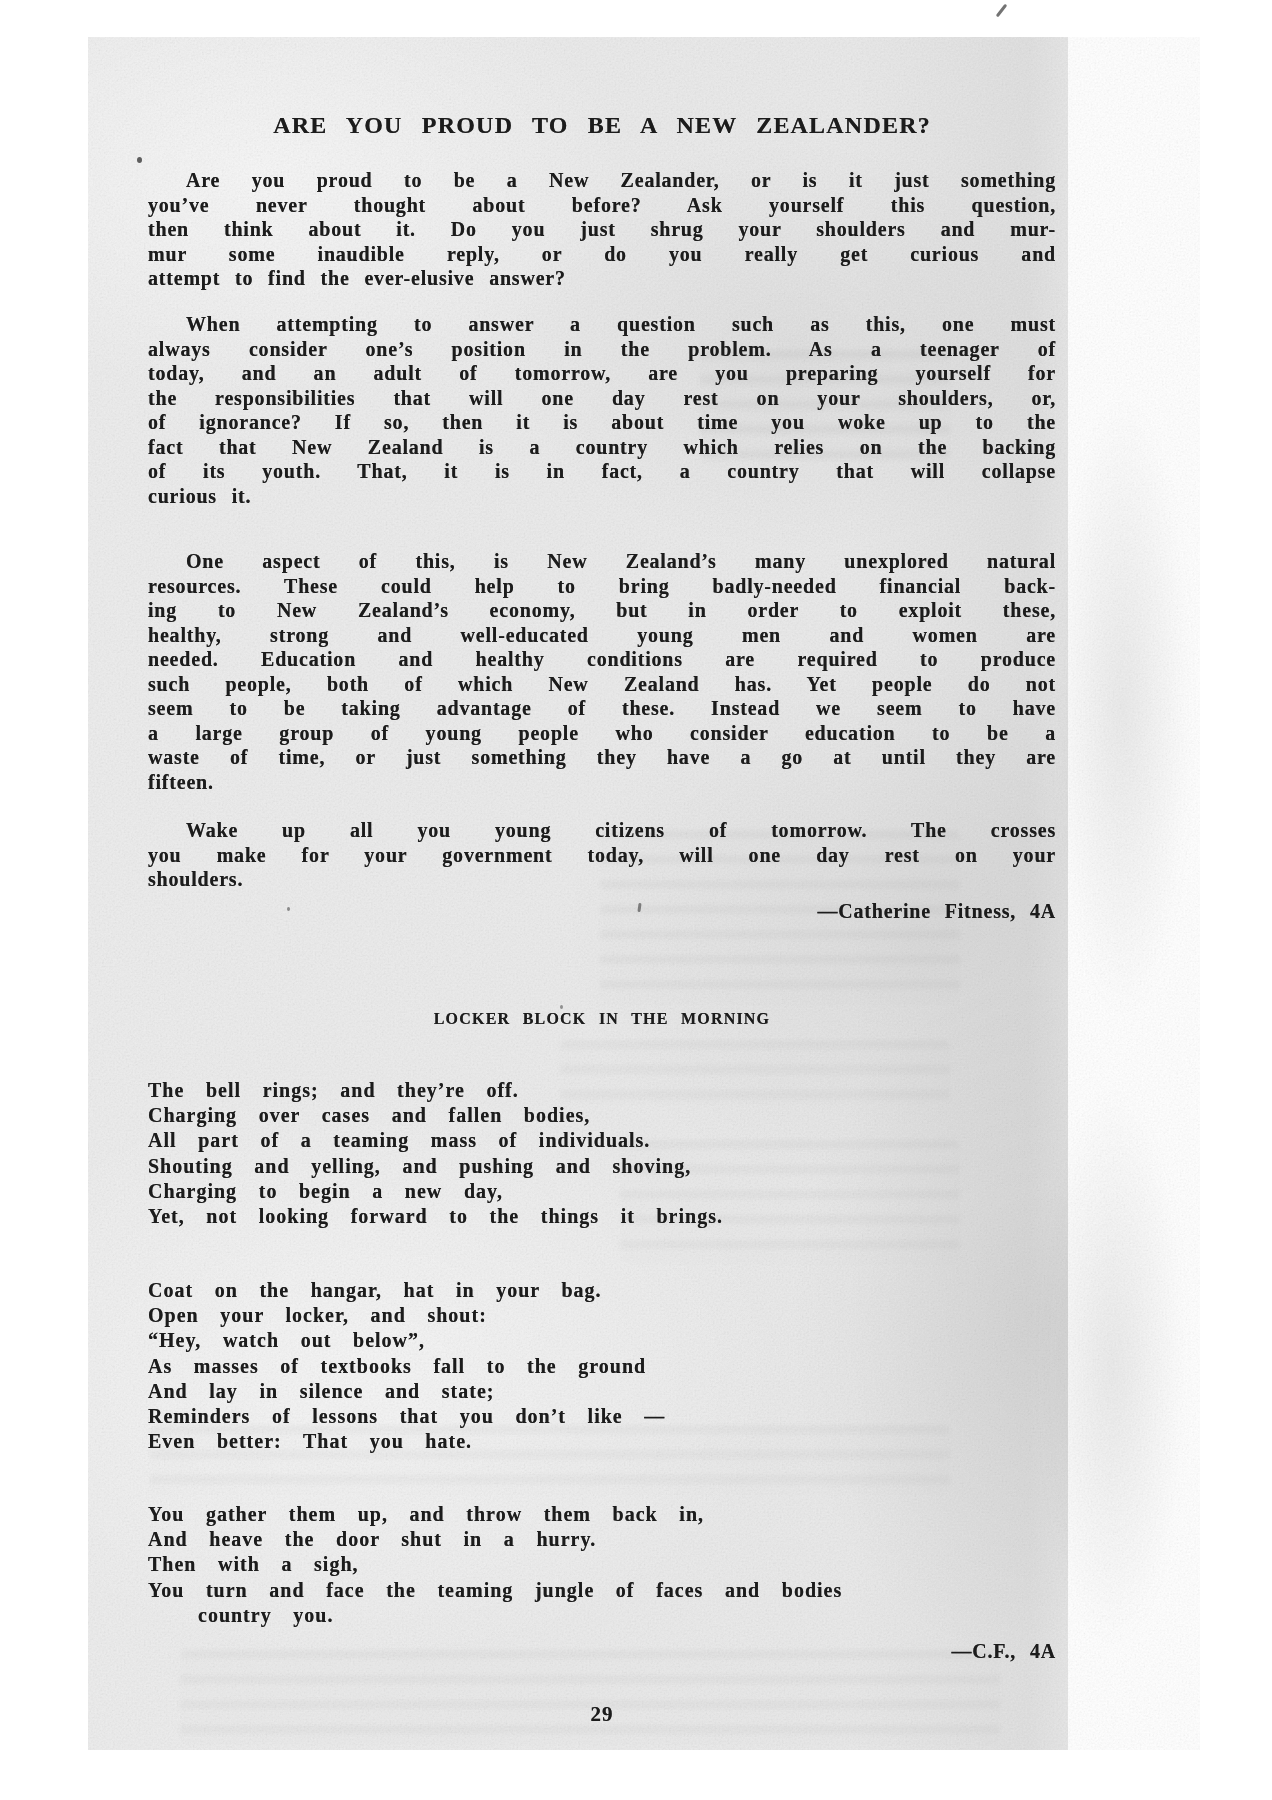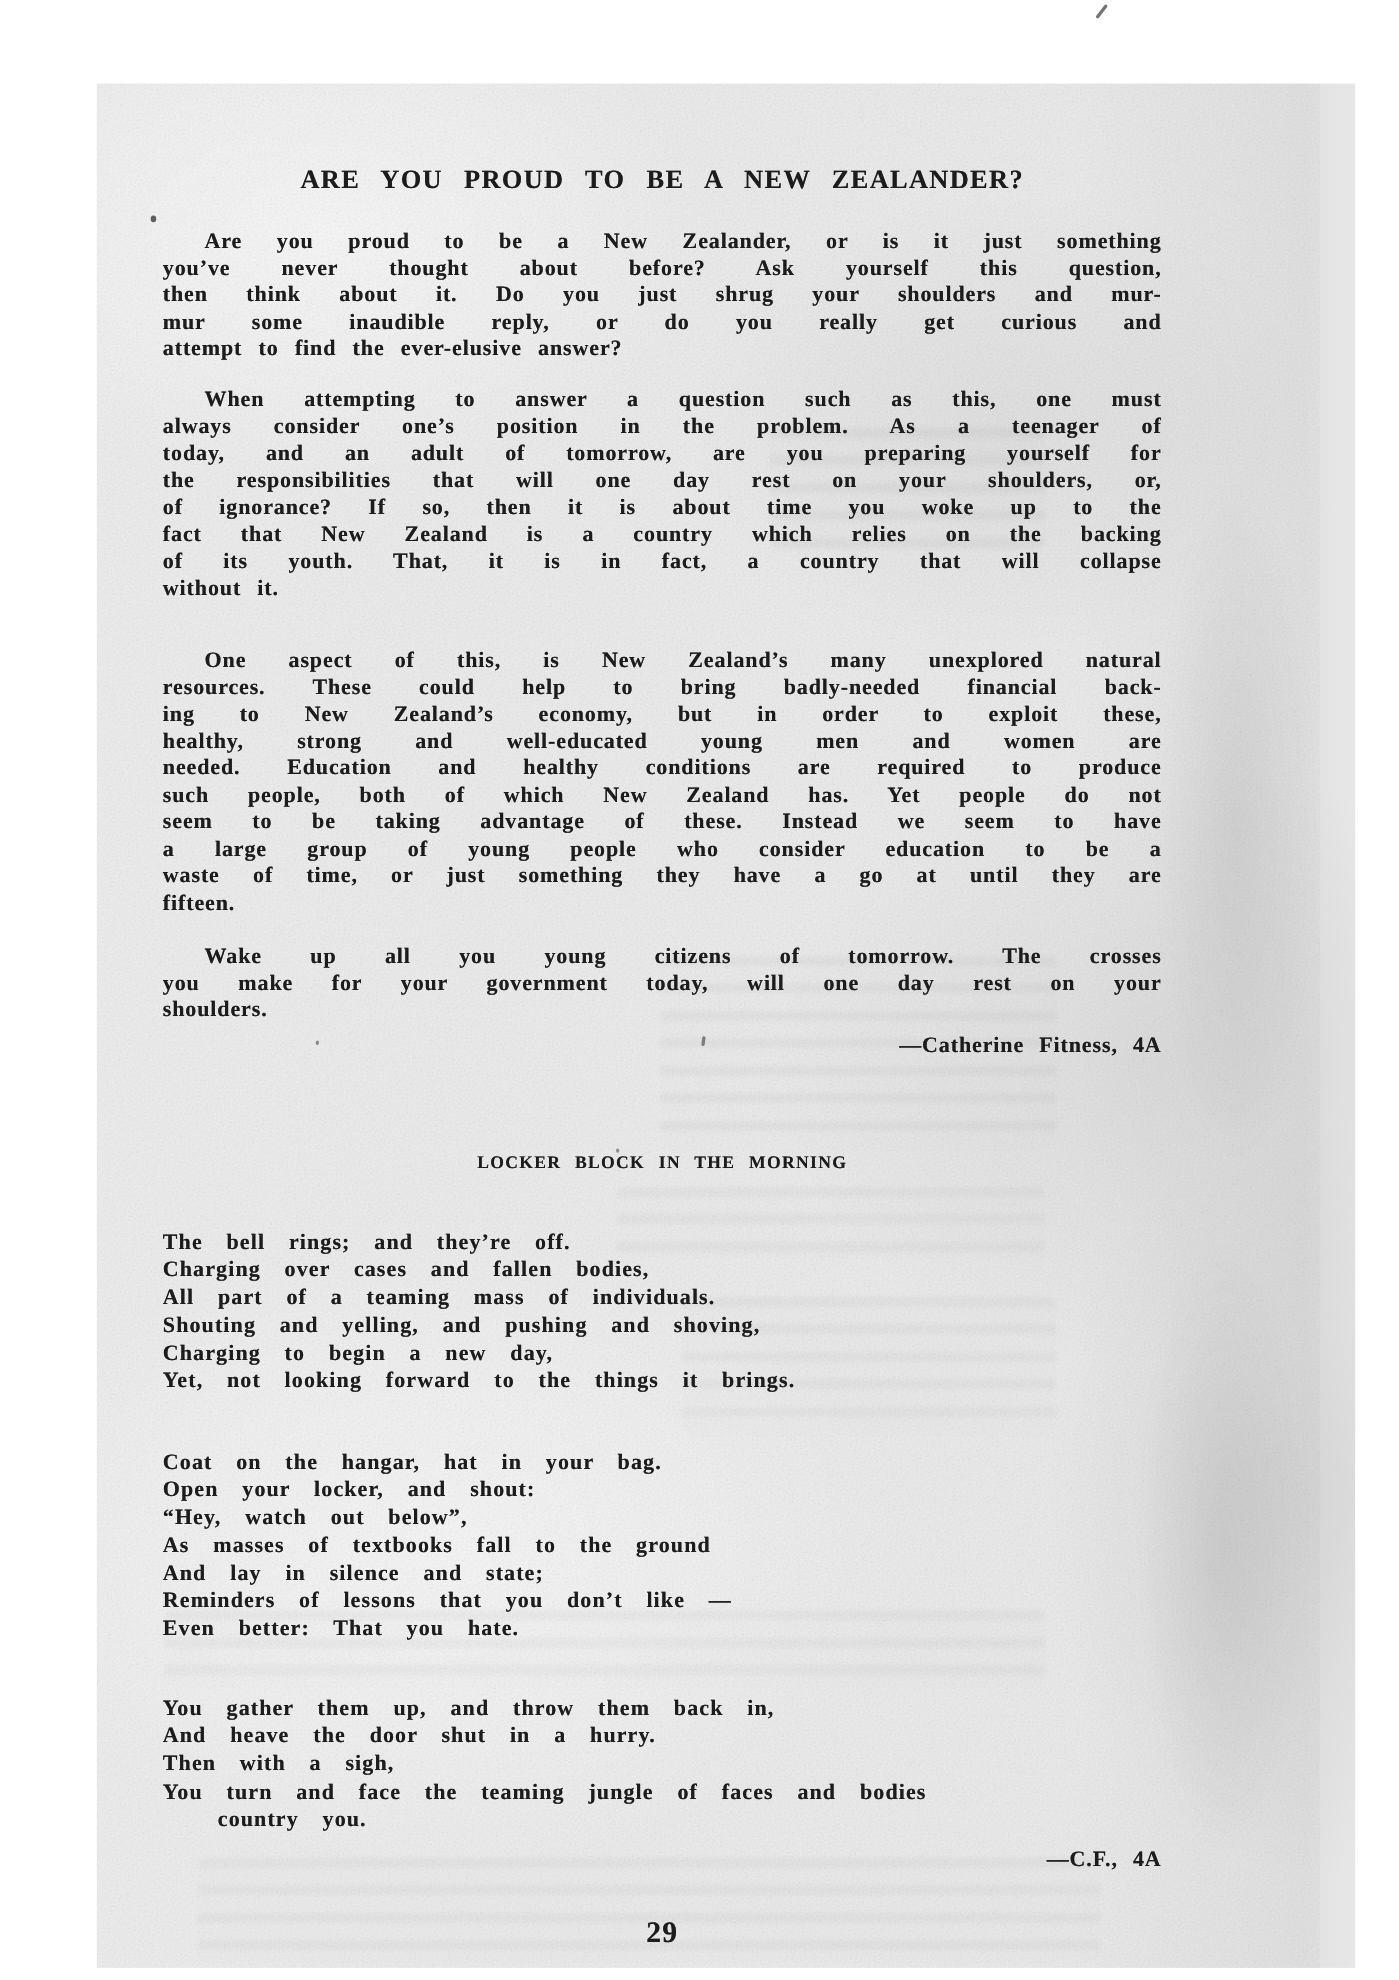--- a/index.html
+++ b/index.html
@@ -6,29 +6,28 @@
     margin: 0; padding: 0;
     width: 1272px; height: 1800px;
     background: #ffffff;
     overflow: hidden;
     position: relative;
     font-family: "Liberation Serif", "DejaVu Serif", serif;
   }
   .paper {
     position: absolute;
     left: 88px; top: 37px;
-    width: 1144px; height: 1713px;
+    width: 980px; height: 1713px;
     background:
       radial-gradient(420px 300px at 72% 18%, rgba(0,0,0,0.045), transparent 70%),
       radial-gradient(520px 400px at 85% 52%, rgba(0,0,0,0.05), transparent 70%),
       radial-gradient(360px 500px at 97% 75%, rgba(0,0,0,0.06), transparent 70%),
       radial-gradient(600px 420px at 28% 78%, rgba(255,255,255,0.5), transparent 70%),
       radial-gradient(520px 320px at 18% 8%, rgba(255,255,255,0.55), transparent 70%),
       linear-gradient(to right, #ededed, #eaeaea 78%, #e1e1e1 96%, #e7e7e7);
-    margin-top: 39px;
   }
   .grain { position: absolute; left: 0; top: 0; mix-blend-mode: multiply; opacity: 0.16; }
   .content-layer { position: absolute; left: 0; top: 0; width: 100%; height: 100%; color: #1c1c1c; }
 
   .essay-title, .para, .byline, .poem-title, .stanza, .pagenum {
     position: absolute; left: 60px; width: 908px;
     font-weight: 700;
     text-shadow: 0 0 0.5px rgba(25,25,25,0.65);
   }
   .essay-title {
@@ -58,21 +57,21 @@
   }
   .stanza {
     font-size: 20px; line-height: 25.2px;
     letter-spacing: 1px; word-spacing: 0.78em;
   }
   .stanza .line { text-align: left; }
   .stanza .line.cont { padding-left: 50px; }
   .s0 { top: 1041px; }
   .s1 { top: 1241px; }
   .s2 { top: 1465px; }
-  .pagenum { top: 1665px; text-align: center; font-size: 27px; letter-spacing: 1px; }
+  .pagenum { top: 1665px; text-align: center; font-size: 21px; letter-spacing: 1px; }
 
   
   .ghost {
     position: absolute;
     filter: blur(2px);
     opacity: 0.5;
     border-radius: 8px;
     background: repeating-linear-gradient(180deg,
       rgba(125,125,125,0.17) 0px, rgba(125,125,125,0.17) 9px,
       rgba(125,125,125,0.02) 9px, rgba(125,125,125,0.02) 25px);
@@ -140,21 +139,21 @@
         <div class="line last">attempt to find the ever-elusive answer?</div>
       </div>
     <div class="para p1">
         <div class="line first">When attempting to answer a question such as this, one must</div>
         <div class="line">always consider one’s position in the problem. As a teenager of</div>
         <div class="line">today, and an adult of tomorrow, are you preparing yourself for</div>
         <div class="line">the responsibilities that will one day rest on your shoulders, or,</div>
         <div class="line">of ignorance? If so, then it is about time you woke up to the</div>
         <div class="line">fact that New Zealand is a country which relies on the backing</div>
         <div class="line">of its youth. That, it is in fact, a country that will collapse</div>
-        <div class="line last">without it.</div>
+        <div class="line last">curious it.</div>
       </div>
     <div class="para p2">
         <div class="line first">One aspect of this, is New Zealand’s many unexplored natural</div>
         <div class="line">resources. These could help to bring badly-needed financial back-</div>
         <div class="line">ing to New Zealand’s economy, but in order to exploit these,</div>
         <div class="line">healthy, strong and well-educated young men and women are</div>
         <div class="line">needed. Education and healthy conditions are required to produce</div>
         <div class="line">such people, both of which New Zealand has. Yet people do not</div>
         <div class="line">seem to be taking advantage of these. Instead we seem to have</div>
         <div class="line">a large group of young people who consider education to be a</div>

